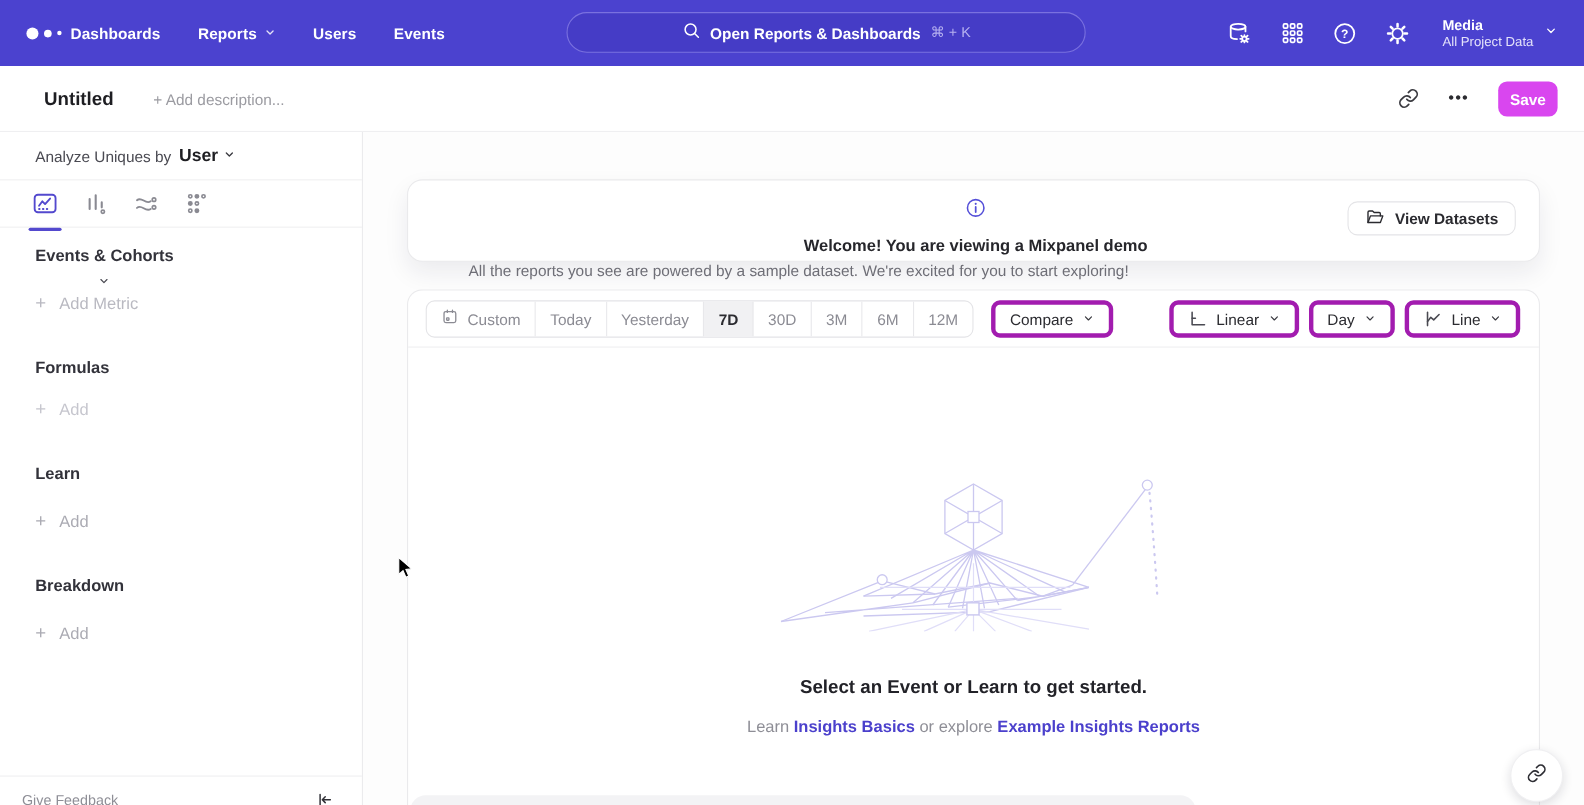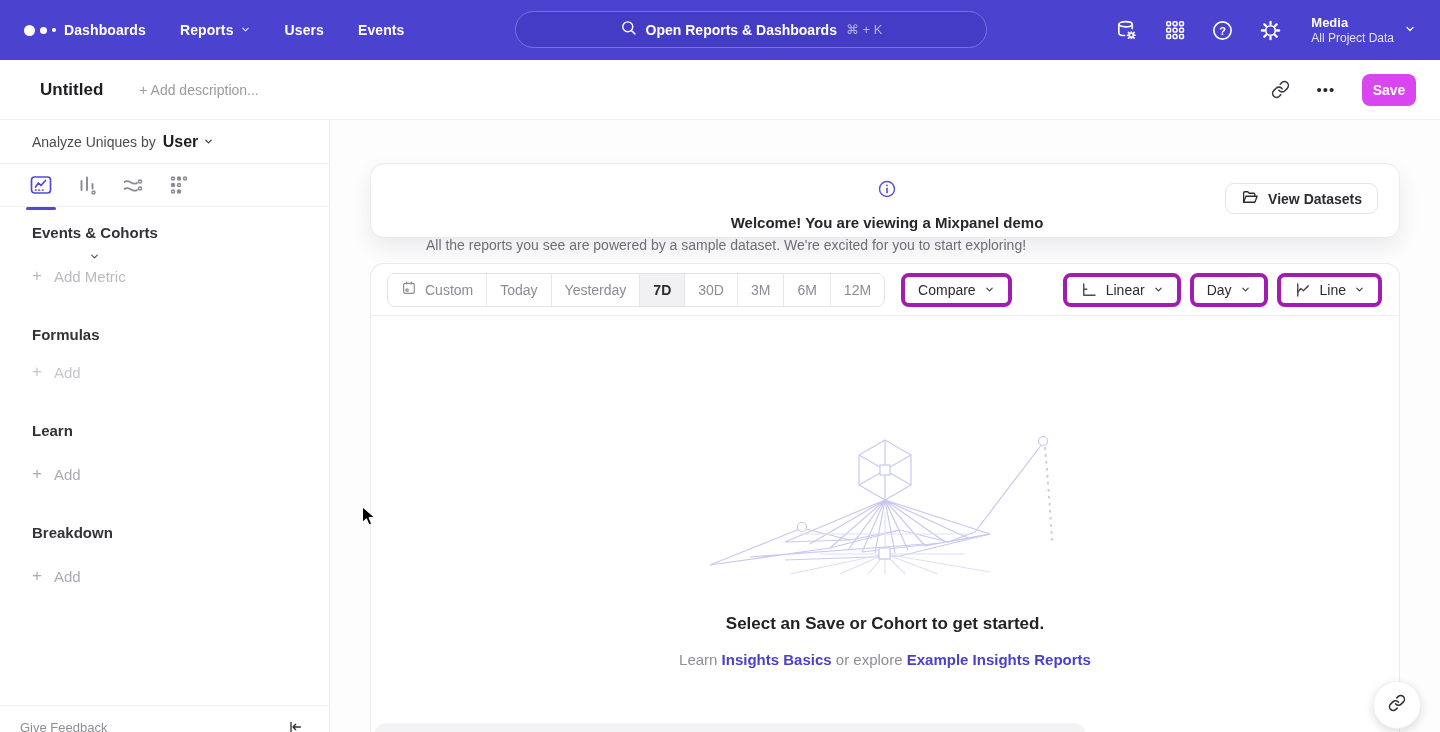--- a/index.html
+++ b/index.html
@@ -401,21 +401,21 @@
               <circle cx="353" cy="19" r="4.5" fill="#fff"></circle>
               <path d="M355 26c2 20 5 60 7 92" stroke-dasharray="1 6" stroke-width="2" stroke-linecap="round"></path>
               <path d="M258 120l27-10"></path>
             </g>
             <g stroke="#E0DEF8" stroke-width="1.1">
               <path d="M195 90v62M195 112H110M195 112h88M195 132H130M195 132h80"></path>
               <path d="M195 132L100 152M195 132L150 152M195 132L178 152M195 132L215 152M195 132L248 152M195 132L300 150"></path>
             </g>
             <rect x="189" y="126" width="11" height="11" fill="#fff" stroke="#CBC8F0" stroke-width="1.3"></rect>
           </svg>
-          <div class="empty-title">Select an Save or Cohort to get started.</div>
+          <div class="empty-title">Select an Event or Learn to get started.</div>
           <div class="empty-sub">
             <span>Learn</span>
             <a>Insights Basics</a>
             <span>or explore</span>
             <a>Example Insights Reports</a>
           </div>
         </div>
 
         <div class="drawer-top"></div>
       </div>

